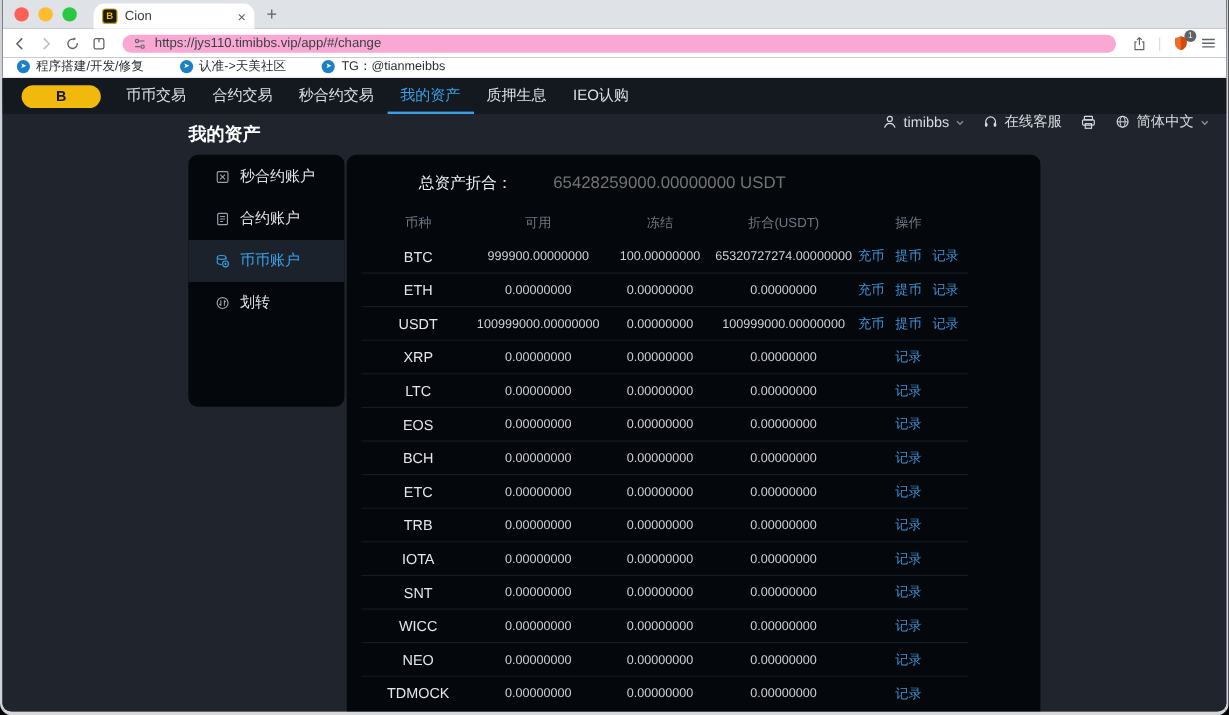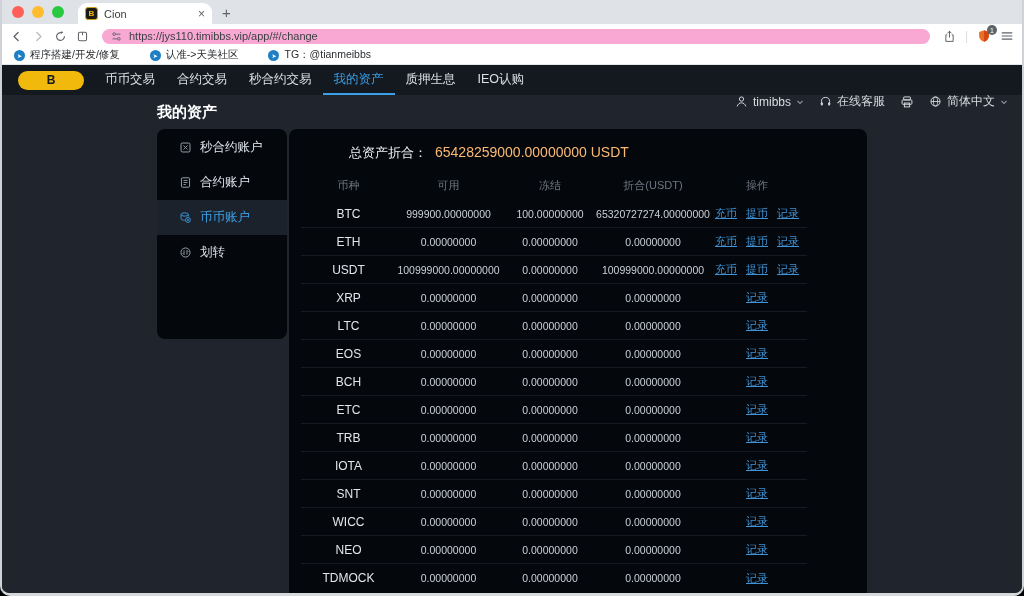--- a/index.html
+++ b/index.html
@@ -55,31 +55,31 @@
 
   .side-panel { width:130px; height:210px; background:#04070b; border-radius:8px; padding-top:1px; flex:none; }
   .side-item { height:35px; display:flex; align-items:center; gap:8px; padding-left:22px; font-size:12.5px; color:#dfe3e9; }
   .side-item .ico { color:#9aa3ae; display:flex; }
   .side-item.active { background:#1c222c; color:#3aa0e8; }
   .side-item.active .ico { color:#3aa0e8; }
 
   .main-panel { width:578px; background:#04070b; border-radius:8px 8px 0 0; flex:none; overflow:hidden; }
   .total-line { padding:15px 16px 9px; display:flex; align-items:baseline; gap:8px; }
   .total-label { font-size:13px; color:#eef1f5;margin-left:44px; }
-  .total-value { font-size:14px; color:#fdba74; }
+  .total-value { font-size:14px; color:#737373;margin-left:26px; }
   .thead, .trow { display:grid; grid-template-columns:95px 105px 98px 108px 100px; margin:0 60px 0 12px; align-items:center; }
   .thead { height:29px; }
   .thead > div { font-size:11px; color:#6f7883; display:flex; justify-content:center; white-space:nowrap; }
   .trow { height:28px; border-bottom:1px solid #161b23; }
   .trow:last-child { border-bottom:none; }
   .cell { display:flex; justify-content:center; white-space:nowrap; }
   .cell.coin { font-size:12px; color:#e3e7ec; }
   .cell.num { font-size:10.5px; color:#ccd1d9; }
   .cell.actions { gap:9px; }
-  .link { font-size:11px; color:#3f93d6; cursor:pointer; white-space:nowrap;text-decoration:underline; }
+  .link { font-size:11px; color:#3f93d6; cursor:pointer; white-space:nowrap; }
 
   svg { display:block; }
 </style>
 </head>
 <body>
 
 <div class="window">
 
   <div class="tabstrip">
     <div class="lights">

